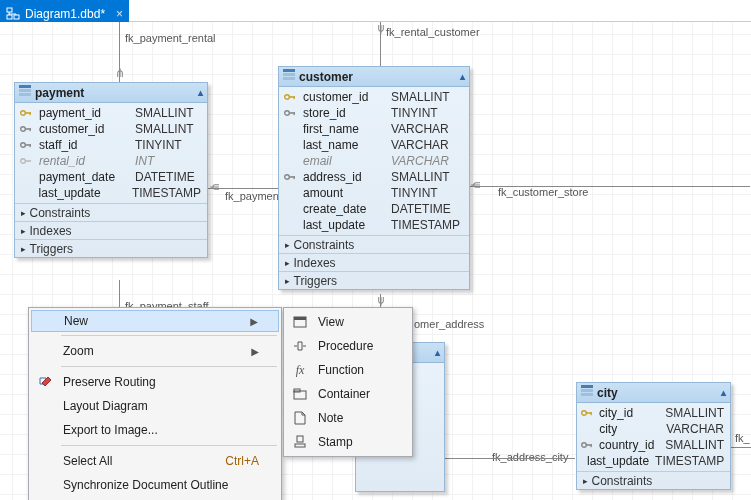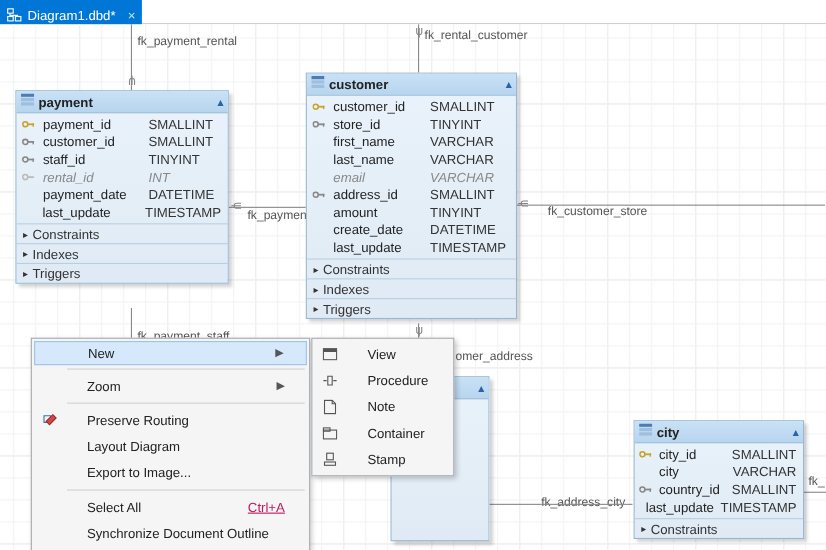--- a/index.html
+++ b/index.html
@@ -26,24 +26,24 @@
 .row .ic { width: 14px; display: inline-flex; justify-content: center; color: #7a7a7a; }
 .row .nm { width: 90px; }
 .row .ty { color: #333; }
 .row.italic .nm, .row.italic .ty { font-style: italic; color: #888; }
 .section { border-top: 1px solid #b8cfe2; height: 18px; display: flex; align-items: center; padding-left: 6px; gap: 4px; color: #333; }
 .section .arrow { color: #333; font-size: 9px; }
 .fk-label { position: absolute; color: #555; font-size: 11px; text-align: right; }
 .line { position: absolute; background: #888; }
 .crow { position: absolute; color: #888; font-family: monospace; font-size: 12px; width: 14px; text-align: center; }
 .ctxmenu { position: absolute; background: #f5f5f5; border: 1px solid #a7abb0; box-shadow: 2px 2px 5px rgba(0,0,0,.25); padding: 2px; }
-.mi { height: 24px; display: flex; align-items: center; padding: 0 20px 0 4px; gap: 24px; white-space: nowrap; }
+.mi { height: 24px; display: flex; align-items: center; padding: 0 20px 0 4px; gap: 8px; white-space: nowrap; }
 .mi .mic { width: 20px; display: inline-flex; justify-content: center; color: #555; }
 .mi .sub { margin-left: auto; font-size: 10px; color: #555; }
-.mi .sc { margin-left: auto; color: #be185d; text-decoration: underline; }
+.mi .sc { margin-left: auto; color: #a16207; }
 .mi.hi { background: #d6e8fb; border: 1px solid #9cc4ea; height: 22px; }
 .msep { height: 1px; background: #d0d0d0; margin: 3px 2px 3px 30px; }
 .submenu { position: absolute; background: #f5f5f5; border: 1px solid #a7abb0; box-shadow: 2px 2px 5px rgba(0,0,0,.25); padding: 2px; }
 </style>
 </head>
 <body>
 
 <div class="tabbar">
   <div class="tab">
     <span class="tab-icon">
@@ -383,38 +383,44 @@
       <div class="mi">
         <span class="mic">
           <svg width="14" height="12" viewBox="0 0 14 12">
             <path d="M1 6h3M10 6h3M5 2h4v8H5z" stroke="#555" fill="none"></path>
           </svg>
         </span>
         <span>Procedure</span>
       </div>
       <div class="mi">
         <span class="mic">
+          <span style="font-style:italic;font-family:serif">fx</span>
+        </span>
+        <span>Function</span>
+      </div>
+      <div class="mi">
+        <span class="mic">
+          <svg width="14" height="12" viewBox="0 0 14 12">
+            <rect x="1" y="3" width="12" height="8" fill="none" stroke="#555"></rect>
+            <rect x="1" y="1" width="6" height="3" fill="none" stroke="#555"></rect>
+          </svg>
+        </span>
+        <span>Container</span>
+      </div>
+      <div class="mi">
+        <span class="mic">
           <svg width="12" height="14" viewBox="0 0 12 14">
             <path d="M1 1h7l3 3v9H1z" fill="none" stroke="#555"></path>
             <path d="M8 1v3h3" fill="none" stroke="#555"></path>
           </svg>
         </span>
         <span>Note</span>
       </div>
       <div class="mi">
         <span class="mic">
-          <svg width="14" height="12" viewBox="0 0 14 12">
-            <rect x="1" y="3" width="12" height="8" fill="none" stroke="#555"></rect>
-            <rect x="1" y="1" width="6" height="3" fill="none" stroke="#555"></rect>
-          </svg>
-        </span>
-        <span>Container</span>
-      </div>
-      <div class="mi">
-        <span class="mic">
           <svg width="12" height="14" viewBox="0 0 12 14">
             <rect x="3" y="1" width="6" height="6" fill="none" stroke="#555"></rect>
             <rect x="1" y="9" width="10" height="3" fill="none" stroke="#555"></rect>
           </svg>
         </span>
         <span>Stamp</span>
       </div>
     </div>
 
 </div>

